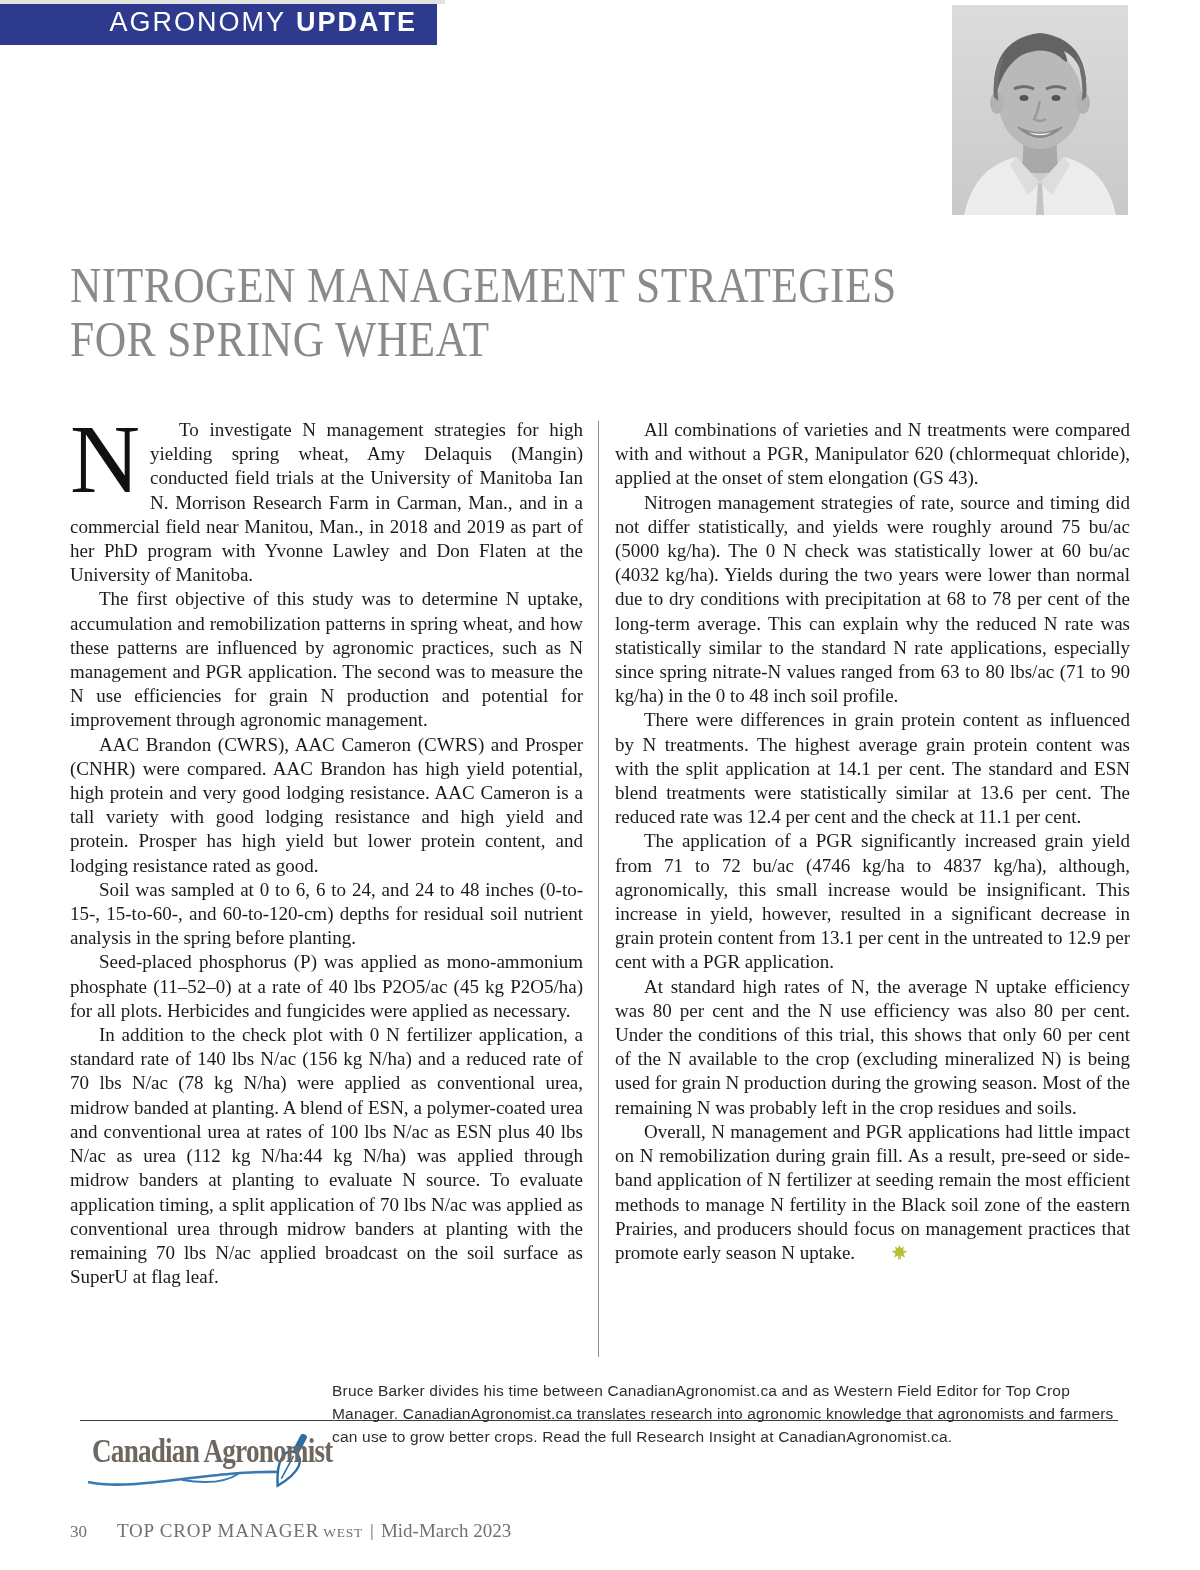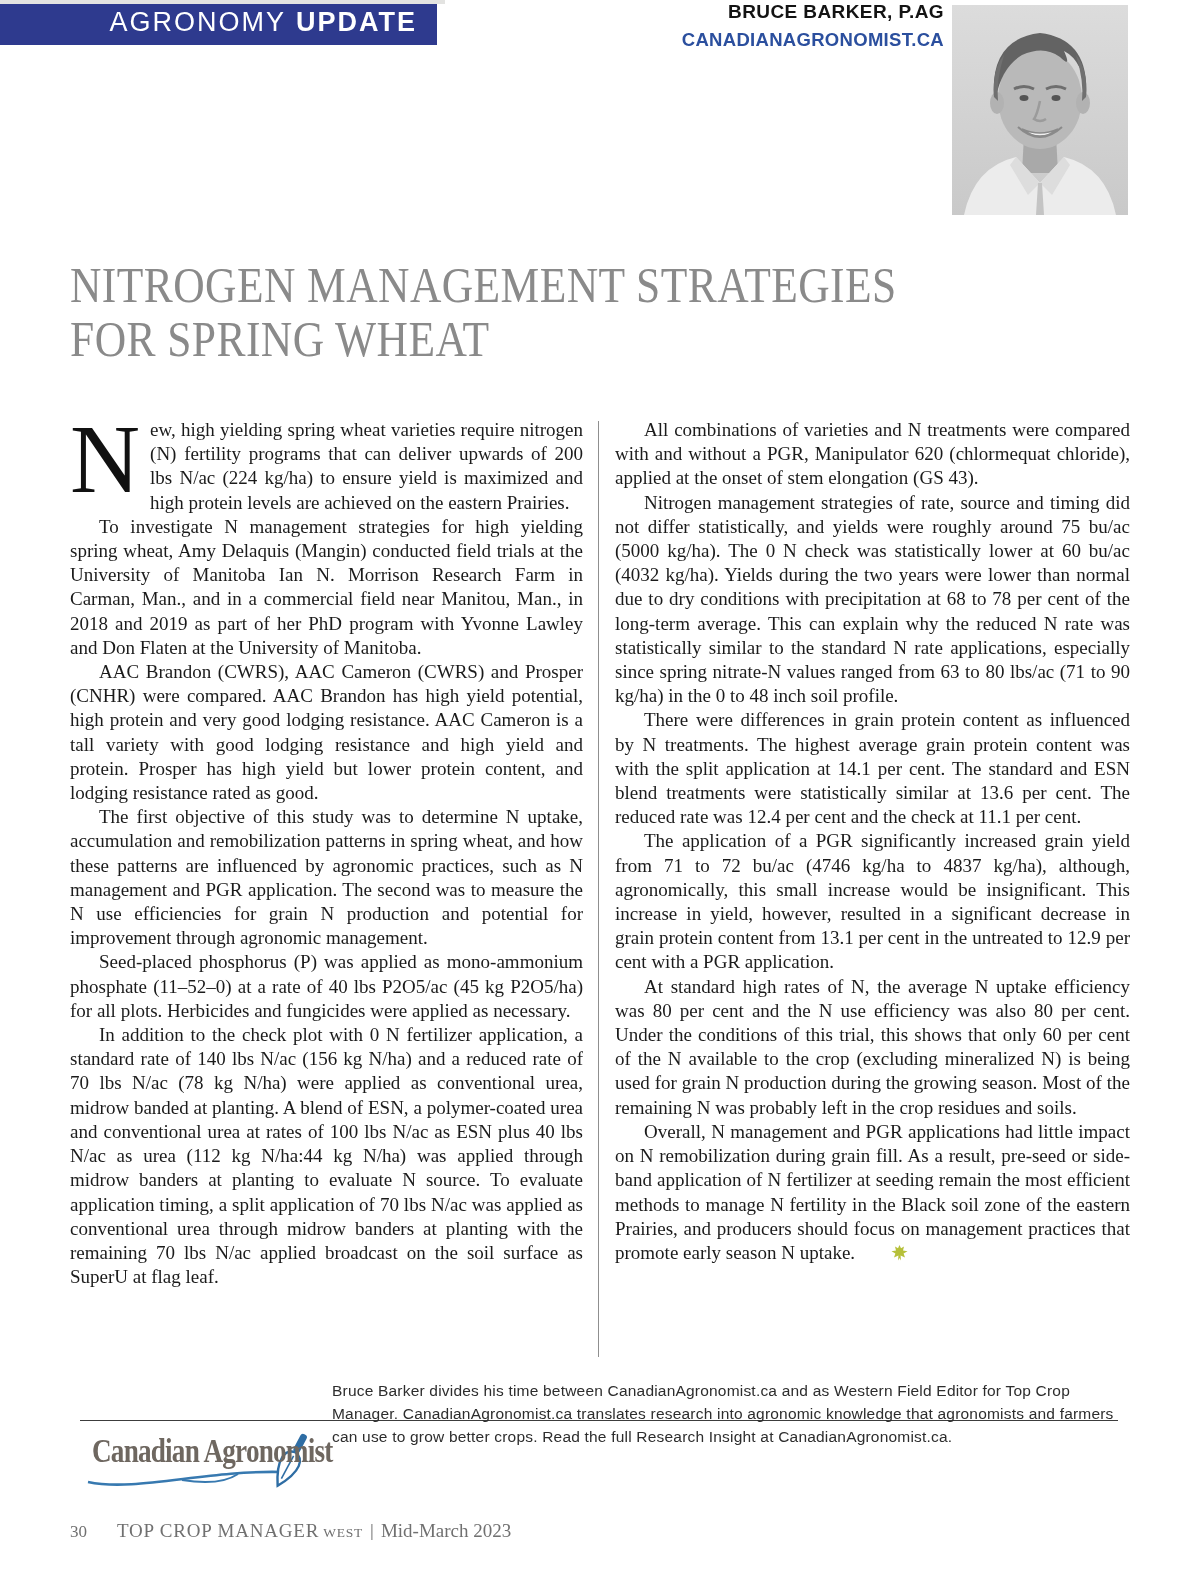--- a/index.html
+++ b/index.html
@@ -94,24 +94,20 @@
 <body>
 
 <div class="page">
 
   <div class="banner">
     <span class="light">AGRONOMY</span>
     <span class="bold">UPDATE</span>
   </div>
   <div class="banner-shadow"></div>
 
-  <div class="byline">
-    <div class="byline-name">BRUCE BARKER, P.AG</div>
-    <div class="byline-site">CANADIANAGRONOMIST.CA</div>
-  </div>
 
   <div class="photo">
     <svg width="176" height="210" viewBox="0 0 176 210">
       <defs>
         <linearGradient id="bgph" x1="0" y1="0" x2="0" y2="1">
           <stop offset="0" stop-color="#dcdcdc"></stop>
             <stop offset="1" stop-color="#c9c9c9"></stop>
         </linearGradient>
       </defs>
       <rect x="0" y="0" width="176" height="210" fill="url(#bgph)"></rect>
@@ -142,24 +138,25 @@
 
       <path d="M70 124 Q88 138 106 124 Q88 132 70 124 Z" fill="#f2f2f2" stroke="#8a8a8a" stroke-width="1.5"></path>
       <path d="M66 122 Q88 142 110 122" stroke="#8a8a8a" stroke-width="2" fill="none"></path>
     </svg>
   </div>
 
   <h1 class="title"><span>NITROGEN MANAGEMENT STRATEGIES</span><br><span>FOR SPRING WHEAT</span></h1>
 
   <div class="article">
     <div class="col col-left">
-      <p class="p-first"><span class="dropcap">N</span><span>ew, high yielding spring wheat varieties require nitrogen (N) fertility programs that can deliver upwards of 200 lbs N/ac  (224 kg/ha) to ensure yield is maximized and high protein levels are achieved on the eastern Prairies.</span></p>
+      <p class="p-first"><span class="dropcap">N</span></p>
       <p>To investigate N management strategies for high yielding spring wheat, Amy Delaquis (Mangin) conducted field trials at the University of Manitoba Ian N. Morrison Research Farm in Carman, Man., and in a commercial field near Manitou, Man., in 2018 and 2019 as part of her PhD program with Yvonne Lawley and Don Flaten at the University of Manitoba.</p>
+      <p>The first objective of this study was to determine N uptake, accumulation and remobilization patterns in spring wheat, and how these patterns are influenced by agronomic practices, such as N management and PGR application. The second was to measure the N use efficiencies for grain N production and potential for improvement through agronomic management.</p>
       <p>AAC Brandon (CWRS), AAC Cameron (CWRS) and Prosper (CNHR) were compared. AAC Brandon has high yield potential, high protein and very good lodging resistance. AAC Cameron is a tall variety with good lodging resistance and high yield and protein. Prosper has high yield but lower protein content, and lodging resistance rated as good.</p>
-      <p>The first objective of this study was to determine N uptake, accumulation and remobilization patterns in spring wheat, and how these patterns are influenced by agronomic practices, such as N management and PGR application. The second was to measure the N use efficiencies for grain N production and potential for improvement through agronomic management.</p>
+      <p>Soil was sampled at 0 to 6, 6 to 24, and 24 to 48 inches (0-to-15-, 15-to-60-, and 60-to-120-cm) depths for residual soil nutrient analysis in the spring before planting.</p>
       <p>Seed-placed phosphorus (P) was applied as mono-ammonium phosphate (11–52–0) at a rate of 40 lbs P2O5/ac (45 kg P2O5/ha) for all plots. Herbicides and fungicides were applied as necessary.</p>
       <p>In addition to the check plot with 0 N fertilizer application, a standard rate of 140 lbs N/ac (156 kg N/ha) and a reduced rate of 70 lbs N/ac (78 kg N/ha) were applied as conventional urea, midrow banded at planting. A blend of ESN, a polymer-coated urea and conventional urea at rates of 100 lbs N/ac as ESN plus 40 lbs N/ac as urea (112 kg N/ha:44 kg N/ha) was applied through midrow banders at planting to evaluate N source. To evaluate application timing, a split application of 70 lbs N/ac was applied as conventional urea through midrow banders at planting with the remaining 70 lbs N/ac applied broadcast on the soil surface as SuperU at flag leaf.</p>
     </div>
 
     <div class="divider"></div>
 
     <div class="col col-right">
       <p>All combinations of varieties and N treatments were compared with and without a PGR, Manipulator 620 (chlormequat chloride), applied at the onset of stem elongation (GS 43).</p>
       <p>Nitrogen management strategies of rate, source and timing did not differ statistically, and yields were roughly around 75 bu/ac (5000 kg/ha). The 0 N check was statistically lower at 60 bu/ac (4032 kg/ha). Yields during the two years were lower than normal due to dry conditions with precipitation at 68 to 78 per cent of the long-term average. This can explain why the reduced N rate was statistically similar to the standard N rate applications, especially since spring nitrate-N values ranged from 63 to 80 lbs/ac (71 to 90 kg/ha) in the 0 to 48 inch soil profile.</p>
       <p>There were differences in grain protein content as influenced by N treatments. The highest average grain protein content was with the split application at 14.1 per cent. The standard and ESN blend treatments were statistically similar at 13.6 per cent. The reduced rate was 12.4 per cent and the check at 11.1 per cent.</p>

